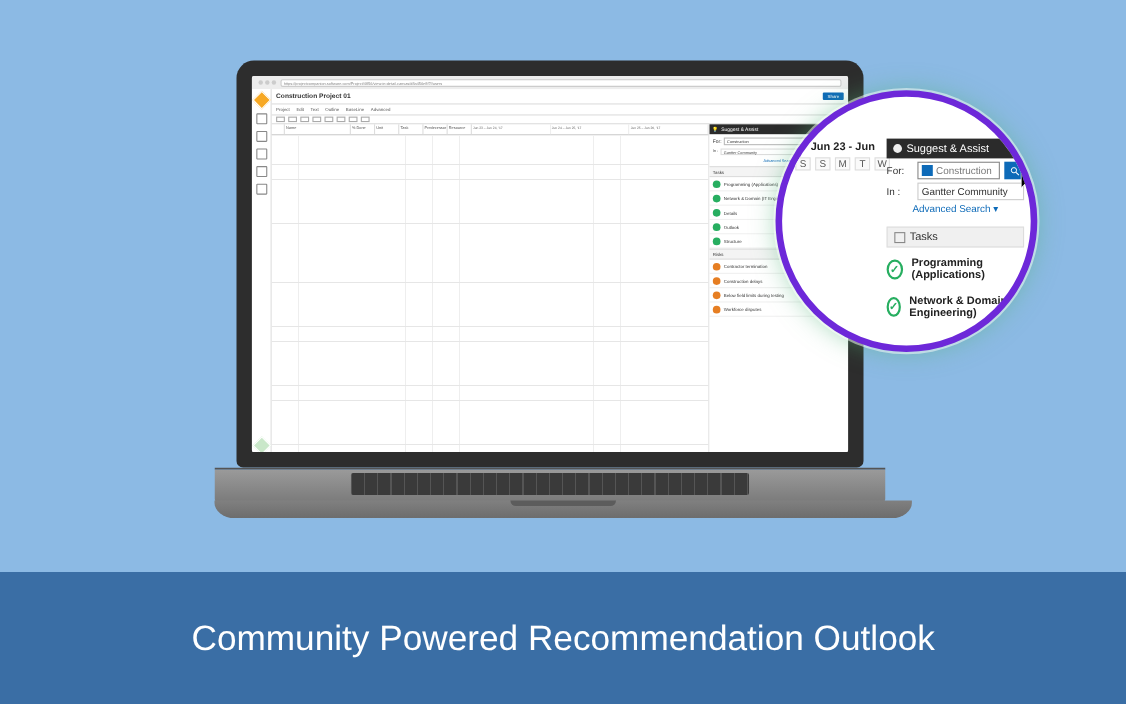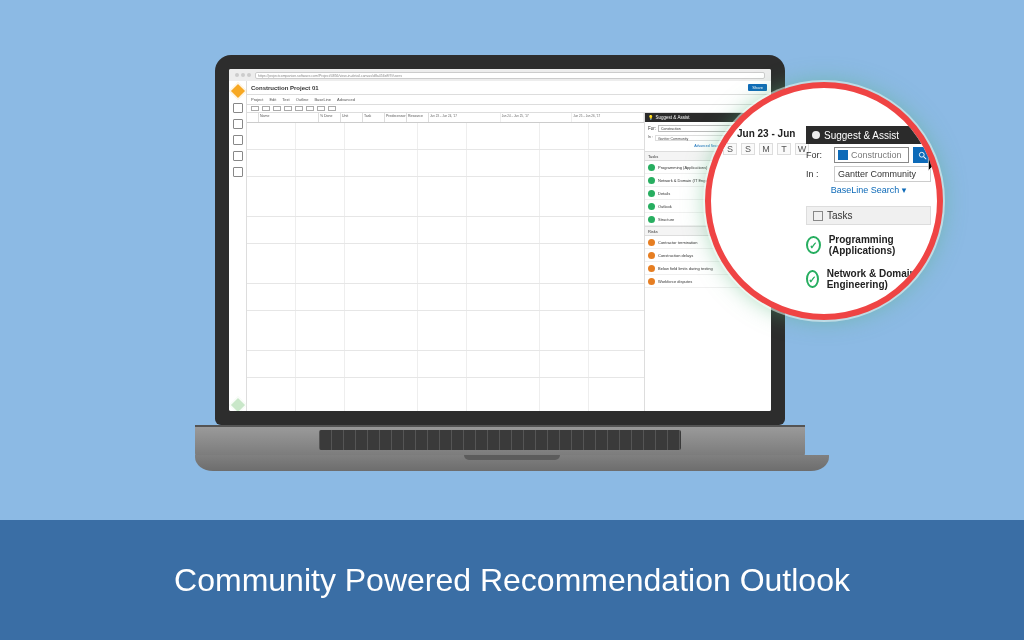--- a/index.html
+++ b/index.html
@@ -90,21 +90,21 @@
     border-radius: 0 0 18px 18px / 0 0 14px 14px;
     position: relative; top: -2px;
   }
   .base-lip { position: absolute; left: 50%; transform: translateX(-50%); top: 0; width: 96px; height: 5px; background: #5c5c5c; border-radius: 0 0 6px 6px; }
 
   
   .magnifier {
     position: absolute; left: 705px; top: 82px; width: 238px; height: 238px;
     border-radius: 50%;
     background: #fff;
-    border: 6px solid #ef4444;
+    border: 6px solid #6d28d9;
     box-shadow: 0 0 0 2px rgba(255,255,255,0.5), 0 0 22px rgba(80,180,120,0.5);
     overflow: hidden;
     font-size: 10px;
     color: #333;
   }
   .mag-inner { position: absolute; left: 0; right: 0; top: 0; bottom: 0; padding: 8px 0 0 0; }
   .mag-share { position: absolute; right: -2px; top: 14px; background: #0d6ab8; color: #fff; font-size: 11px; padding: 3px 8px; border-radius: 2px; }
   .mag-week { position: absolute; left: 26px; top: 40px; font-size: 10px; font-weight: bold; color: #222; }
   .mag-days { position: absolute; left: 12px; top: 55px; display: flex; gap: 4px; font-size: 9px; color: #555; }
   .mag-days span { width: 14px; text-align: center; border: 0.5px solid #ddd; background: #fafafa;}
@@ -313,21 +313,21 @@
               <line x1="7.5" y1="7.5" x2="11" y2="11" stroke-width="1.4"></line>
             </svg>
         </div>
       </div>
       <div class="mag-row">
         <label>In :</label>
         <div class="mag-input" style="border-color:#ccc">
           <span class="txt" style="color:#333">Gantter Community</span>
         </div>
       </div>
-      <div class="mag-adv">BaseLine Search  ▾</div>
+      <div class="mag-adv">Advanced Search  ▾</div>
     </div>
 
     <div class="mag-tasks-h">
       <span class="ed"></span>
       <span>Tasks</span>
     </div>
     <div class="mag-task one">
       <span class="ring">✓</span>
       <span>Programming (Applications)</span>
     </div>

